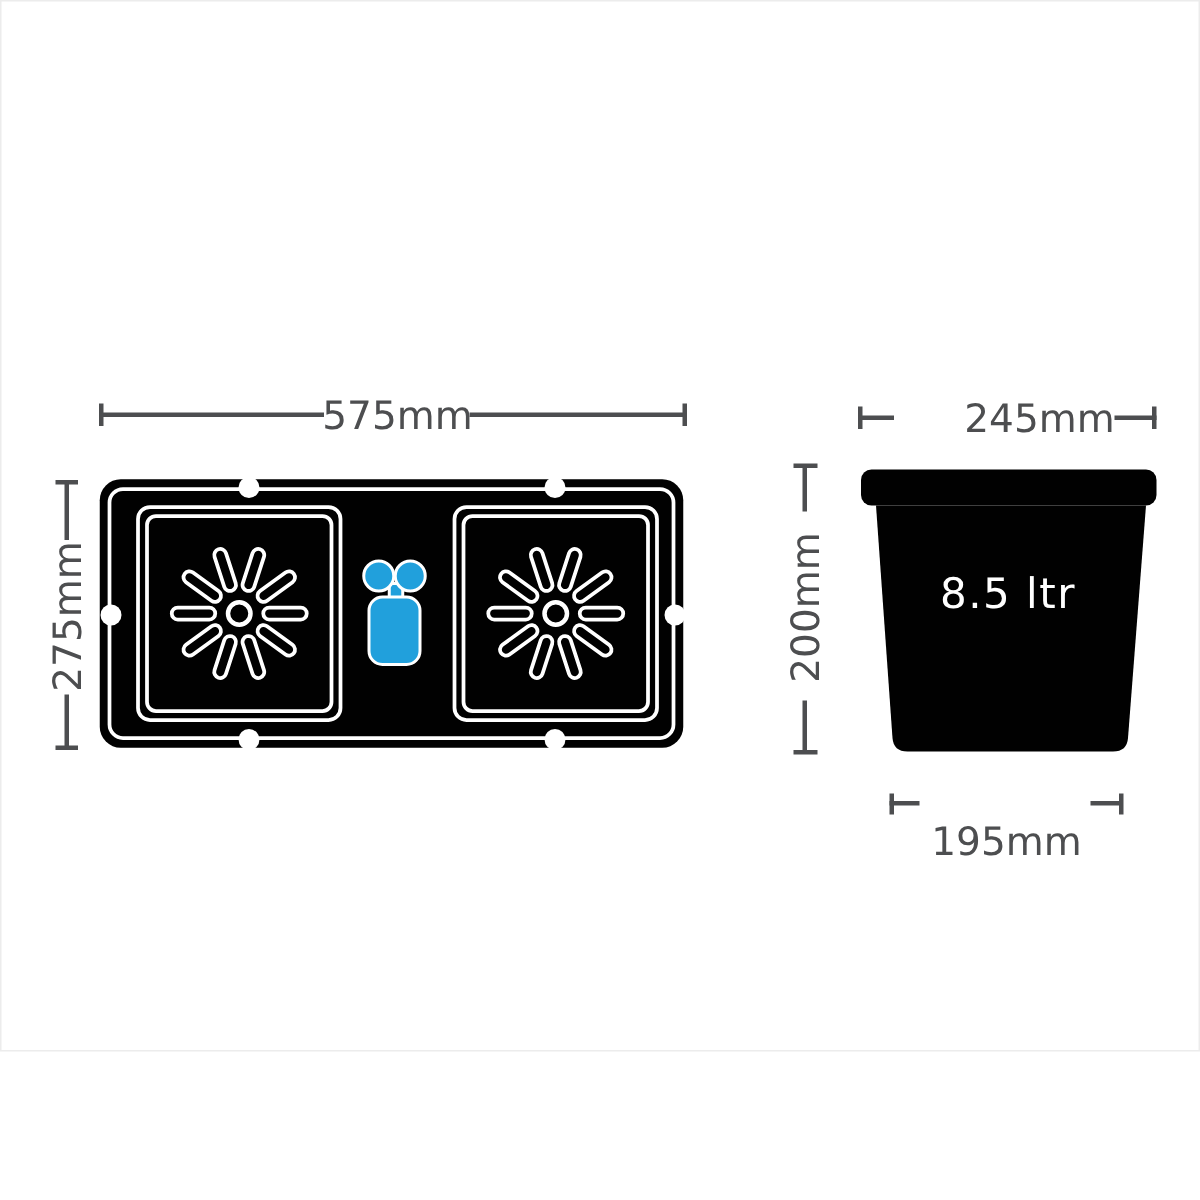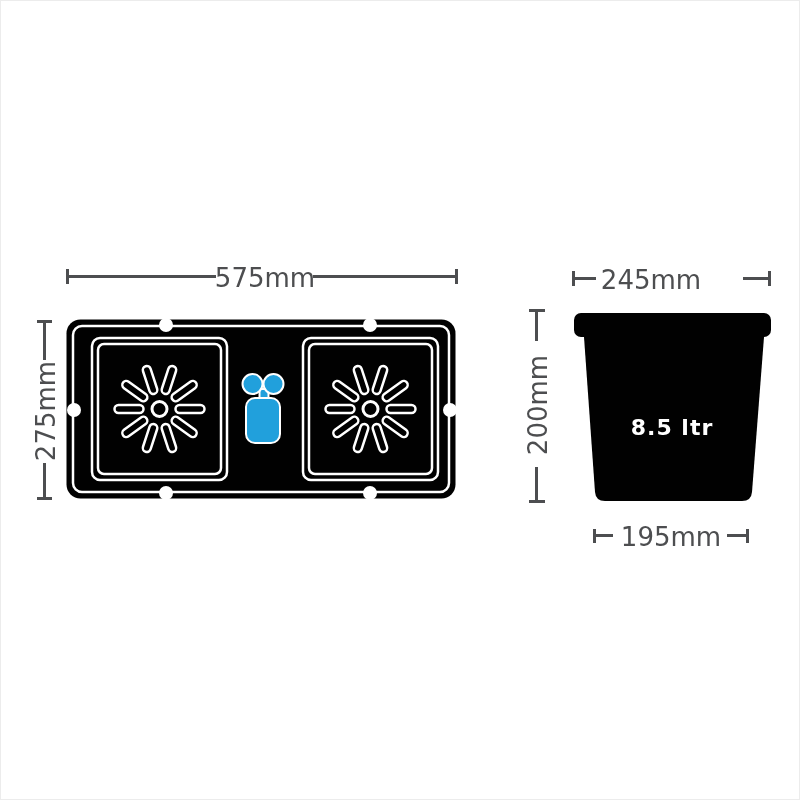--- a/index.html
+++ b/index.html
@@ -10,21 +10,21 @@
     --page-background:#ffffff;
     --page-border:#ececec;
   }
   html,body{margin:0;padding:0;}
   body{
     font-family:"DejaVu Sans","Liberation Sans",sans-serif;
     background:#fff;
   }
   .canvas{
     position:relative;
-    width:800px;height:800px;
+    width:800px;height:701px;
     background:var(--page-background);
     border:1px solid var(--page-border);
     box-sizing:border-box;
     overflow:hidden;
   }
   .abs{position:absolute;}
   .dim-seg{
     position:absolute;
     background:var(--dimension-gray);
   }
@@ -37,25 +37,24 @@
     white-space:nowrap;
   }
   .dim-label.rot{
     transform:translate(-50%,-50%) rotate(-90deg);
   }
   .pot-label{
     position:absolute;
     left:565px;top:379px;width:212px;
     text-align:center;
     color:var(--outline-white);
-    font-weight:bold;
-    font-size:22px;
+    font-weight:normal;
+    font-size:28px;
     line-height:31px;
     letter-spacing:1px;
-    margin-top:32px;
   }
   svg{display:block;}
   .fill-black{fill:var(--shape-black);}
   .stroke-white{fill:none;stroke:var(--outline-white);}
   .sw25{stroke-width:2.5;}
   .sw3{stroke-width:3;}
   .ray{fill:var(--shape-black);stroke:var(--outline-white);stroke-width:2.5;}
   .dot{fill:var(--outline-white);}
   .valve{fill:var(--valve-blue);stroke:var(--outline-white);stroke-width:2;}
 </style>
@@ -111,38 +110,38 @@
     <circle class="dot" cx="101" cy="7" r="7"></circle>
     <circle class="dot" cx="305" cy="7" r="7"></circle>
     <circle class="dot" cx="101" cy="175" r="7"></circle>
     <circle class="dot" cx="305" cy="175" r="7"></circle>
     <circle class="dot" cx="9" cy="92" r="7"></circle>
     <circle class="dot" cx="385" cy="92" r="7"></circle>
   </svg>
 
   <div class="dim-seg" style="left:571px;top:270px;width:3px;height:15px"></div>
   <div class="dim-seg" style="left:571px;top:276px;width:24px;height:3px"></div>
-  <div class="dim-label" style="left:650px;top:279px">245mm</div>
+  <div class="dim-label" style="left:692px;top:279px">245mm</div>
   <div class="dim-seg" style="left:742px;top:276px;width:28px;height:3px"></div>
   <div class="dim-seg" style="left:767px;top:270px;width:3px;height:15px"></div>
 
   <div class="dim-seg" style="left:528px;top:308px;width:16px;height:3px"></div>
   <div class="dim-seg" style="left:534px;top:310px;width:3px;height:30px"></div>
   <div class="dim-label rot" style="left:537px;top:404px">200mm</div>
   <div class="dim-seg" style="left:534px;top:466px;width:3px;height:34px"></div>
   <div class="dim-seg" style="left:528px;top:499px;width:16px;height:3px"></div>
 
   <svg class="abs" style="left:565px;top:305px" width="212" height="200" viewBox="0 0 212 200">
     <rect class="fill-black" x="8" y="7" width="197" height="24" rx="7"></rect>
     <path class="fill-black" d="M18 31 H198 L186 186 Q185.3 195 176 195 H39 Q29.7 195 29 186 Z"></path>
   </svg>
 
   <div class="pot-label">
     <div>8.5 ltr</div>
   </div>
 
   <div class="dim-seg" style="left:592px;top:528px;width:3px;height:14px"></div>
   <div class="dim-seg" style="left:592px;top:533px;width:20px;height:3px"></div>
-  <div class="dim-label" style="left:670px;top:536px">195mm</div>
+  <div class="dim-label" style="left:670px;top:561px">195mm</div>
   <div class="dim-seg" style="left:726px;top:533px;width:20px;height:3px"></div>
   <div class="dim-seg" style="left:745px;top:528px;width:3px;height:14px"></div>
 
 </div>
 
 </body></html>

